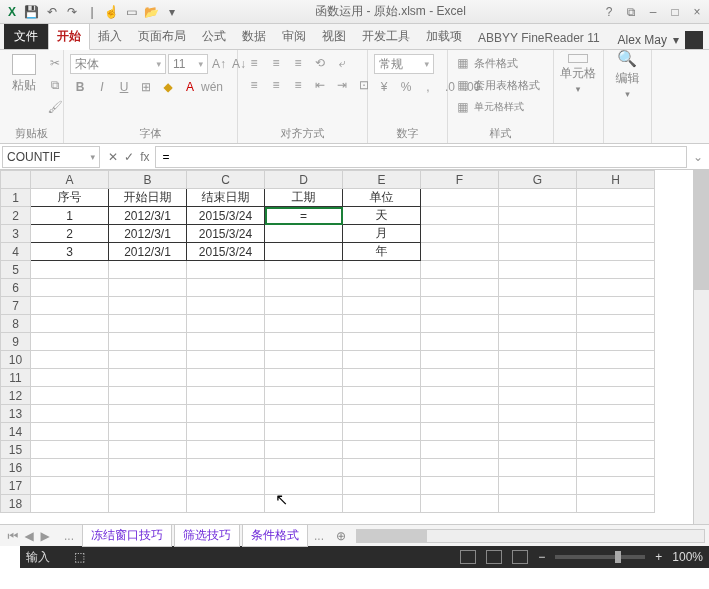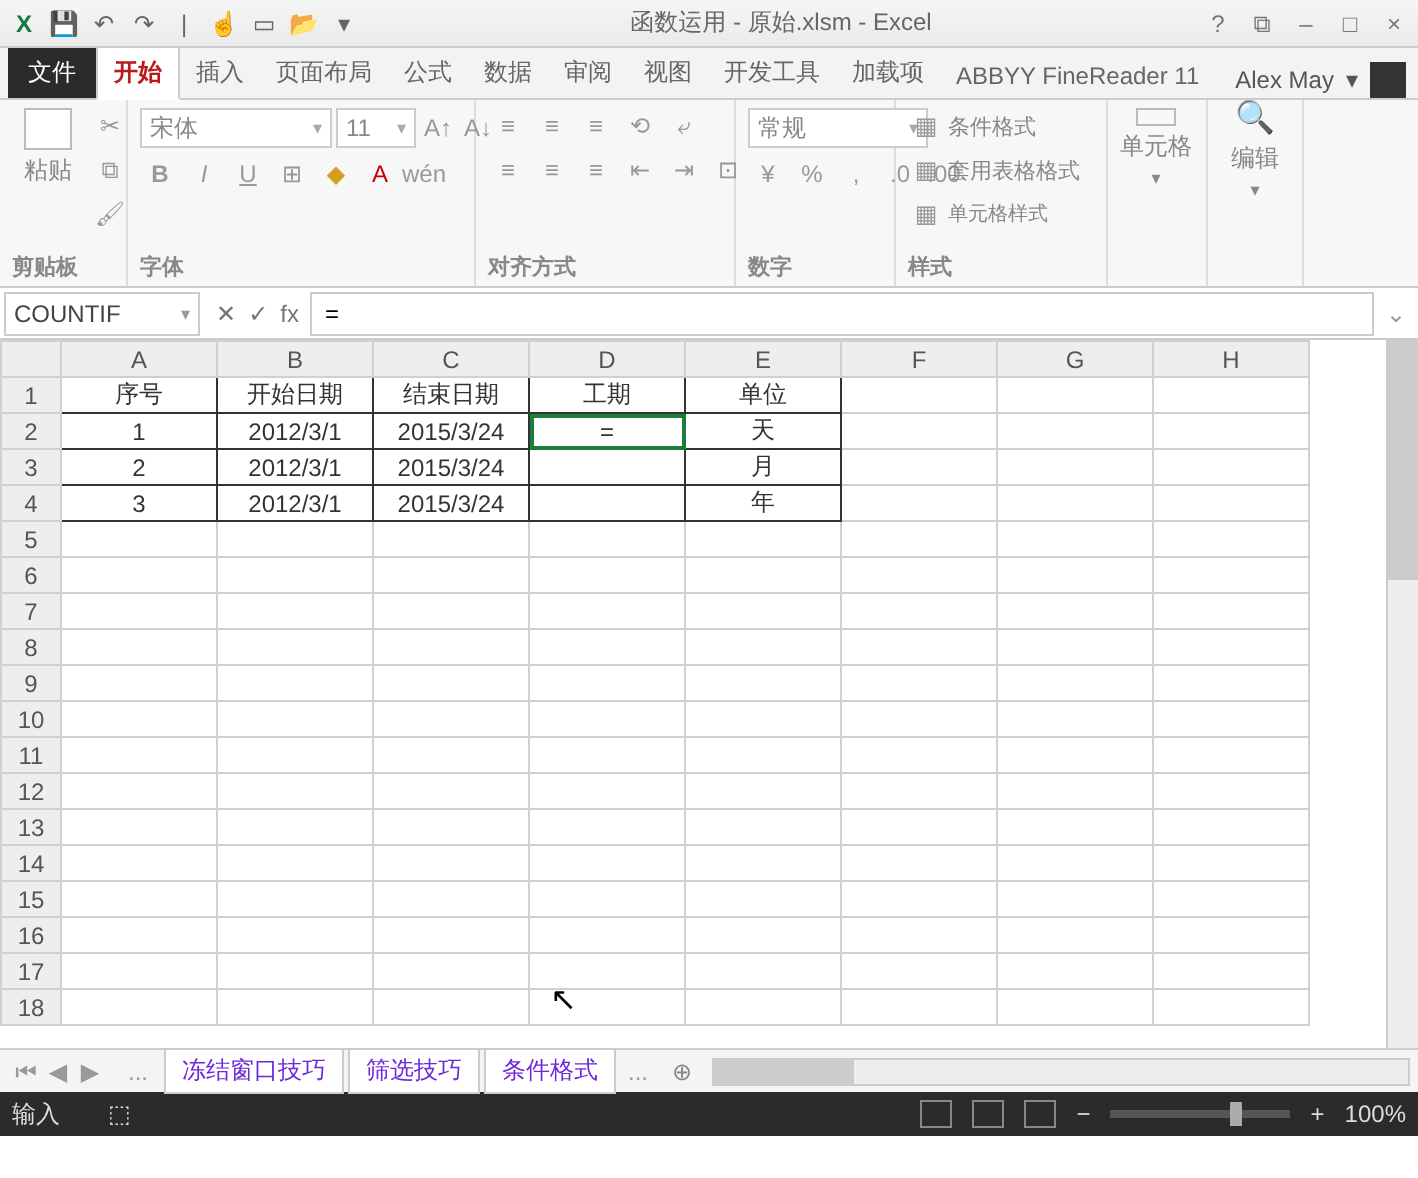--- a/index.html
+++ b/index.html
@@ -14,21 +14,21 @@
 
 .ribbon-tabs { height: 26px; background: #f3f3f3; display: flex; align-items: flex-end; padding-left: 4px; gap:0; border-bottom:1px solid #ccc;}
 .ribbon-tabs .file { background:#2b2b2b; color:#fff; padding:4px 10px; font-size:12px; }
 .ribbon-tabs .tab { padding:4px 8px; color:#666; font-size:12px; }
 .ribbon-tabs .tab.active { background:#fff; color:#b91c1c; border:1px solid #ccc; border-bottom:1px solid #fff; margin-bottom:-1px;font-weight:bold;}
 .ribbon-tabs .user { margin-left:auto; display:flex; align-items:center; gap:6px; padding-right:6px; color:#555;}
 .ribbon-tabs .avatar { width:18px;height:18px;background:#333;}
 
 .ribbon { height: 94px; background:#f7f7f7; border-bottom:1px solid #ccc; display:flex; }
 .rgroup { border-right:1px solid #ddd; padding:4px 6px 2px 6px; display:flex; flex-direction:column; justify-content:space-between; }
-.rgroup .gtitle { text-align:left; color:#888; font-size:11px; padding-top:2px;font-weight:bold;}
+.rgroup .gtitle { text-align:center; color:#888; font-size:11px; padding-top:2px;}
 .rgroup .gbody { flex:1; display:flex; align-items:flex-start; gap:4px;}
 .ico-btn { width:18px;height:18px;display:inline-flex;align-items:center;justify-content:center;color:#999;font-size:12px;border:1px solid transparent;}
 .ico-lg { width:36px;height:40px;display:flex;flex-direction:column;align-items:center;justify-content:center;color:#888;gap:2px;}
 .combo { height:20px;border:1px solid #ccc;background:#fff;display:flex;align-items:center;padding:0 4px;color:#888;font-size:12px;min-width:60px;justify-content:space-between;}
 .combo .dd{font-size:9px;color:#aaa;}
 .font-btns span{display:inline-flex;width:20px;height:18px;align-items:center;justify-content:center;color:#999;font-size:12px;}
 .stack{display:flex;flex-direction:column;gap:2px;}
 .row{display:flex;gap:2px;align-items:center;}
 
 .fxbar { height:26px; border-bottom:1px solid #ccc; display:flex; align-items:center; background:#fff;}
@@ -47,21 +47,21 @@
 .sel{outline:2px solid #1a7f37;outline-offset:-2px;}
 
 .sheettabs { height:22px; border-top:1px solid #ccc; display:flex; align-items:center; background:#f4f4f4; font-size:12px;}
 .sheettabs .nav{display:flex;gap:2px;padding:0 6px;color:#999;}
 .sheettabs .nav span{width:14px;text-align:center;}
 .sheettabs .stab{padding:2px 8px;border:1px solid #ccc;background:#fff;margin-left:2px;color:#6d28d9;}
 .sheettabs .dots{padding:2px 6px;color:#999;}
 .sheettabs .hscroll{flex:1;height:14px;background:#eee;margin:0 4px;border:1px solid #ccc;position:relative;}
 .sheettabs .hscroll .thumb{position:absolute;left:0;top:0;height:100%;width:70px;background:#ccc;}
 
-.status { height:22px; background:#2b2b2b; color:#ddd; display:flex; align-items:center; padding:0 6px; font-size:12px; gap:24px;}
+.status { height:22px; background:#2b2b2b; color:#ddd; display:flex; align-items:center; padding:0 6px; font-size:12px; gap:24px;margin-left:20px;}
 .status .right{margin-left:auto;display:flex;gap:10px;align-items:center;}
 .status .viewbtn{width:16px;height:14px;border:1px solid #888;}
 .status .zoom-slider{width:90px;height:4px;background:#555;position:relative;}
 .status .zoom-slider .t{position:absolute;top:-4px;left:60px;width:6px;height:12px;background:#aaa;}
 
 .vscroll{position:absolute;right:0;top:0;width:16px;height:100%;background:#eee;border-left:1px solid #ccc;}
 .vscroll .thumb{position:absolute;top:0;left:0;width:100%;height:120px;background:#ccc;}
 
 .cursor{position:absolute;left:275px;top:320px;font-size:16px;color:#000;pointer-events:none;}
 .datacell{border:1px solid #333 !important;}
@@ -177,21 +177,21 @@
         <span>⇤</span>
         <span>⇥</span>
         <span>⊡</span>
       </div>
     </div>
     <div class="gtitle">对齐方式</div>
   </div>
 
   <div class="rgroup" style="width:80px">
     <div class="gbody stack" style="width:100%">
-      <div class="combo" style="width:90px">
+      <div class="combo" style="width:60px">
           <span>常规</span>
           <span class="dd">▾</span>
         </div>
       <div class="row font-btns">
         <span>¥</span>
         <span>%</span>
         <span>,</span>
         <span>.0</span>
         <span>.00</span>
       </div>

